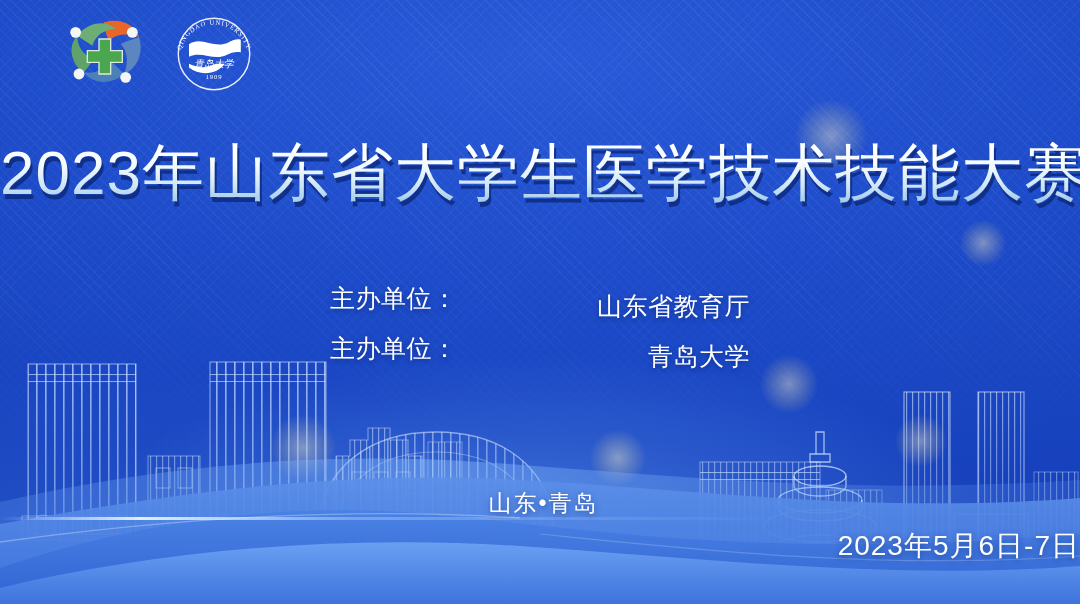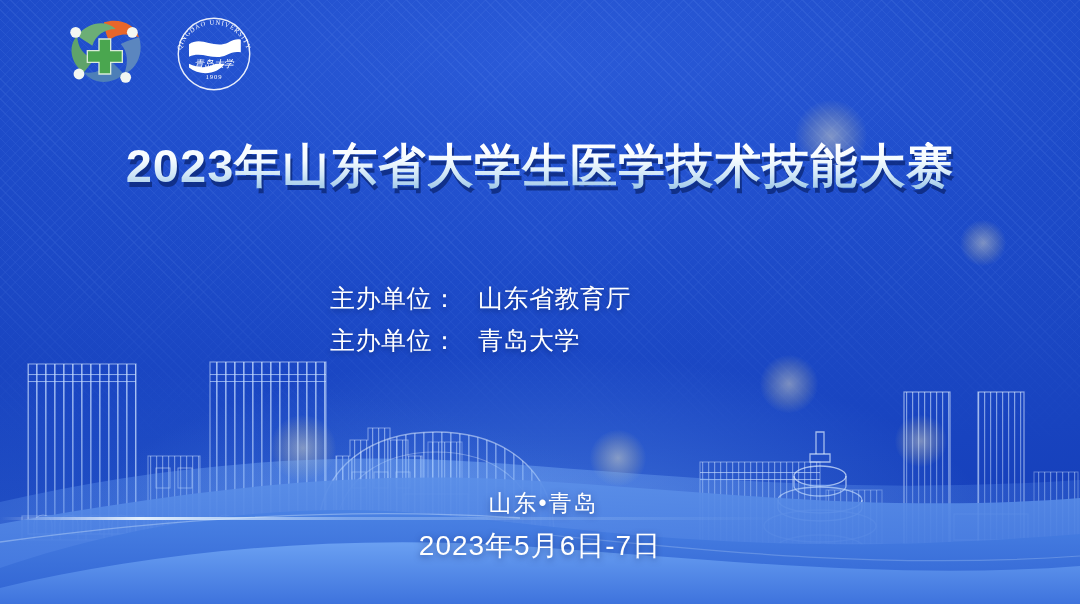--- a/index.html
+++ b/index.html
@@ -75,24 +75,24 @@
   }
   .logo-med { width: 84px; height: 80px; }
   .logo-uni { width: 92px; height: 84px; }
 
   
   .title {
     position: absolute;
     left: 0;
     right: 0;
     top: 142px;
-    text-align: center;
-    z-index: 6;
-    font-size: 47px;
-    font-weight: 700;
+    text-align: left;
+    z-index: 6;
+    font-size: 62px;
+    font-weight: 400;
     letter-spacing: 1px;
     line-height: 1;
     white-space: nowrap;
     background: linear-gradient(to bottom, #ffffff 0%, #f4fbff 38%, #cfe6f7 70%, #9fc8e8 100%);
     -webkit-background-clip: text;
     background-clip: text;
     color: transparent;
     -webkit-text-fill-color: transparent;
     filter: drop-shadow(2px 5px 0px rgba(8,34,110,.70));
   }
@@ -118,22 +118,23 @@
     width: 420px;
     display: flex;
   }
   .org-label {
     width: 148px;
     text-align: left;
     white-space: nowrap;
   }
   .org-value {
     flex: 1;
-    text-align: left;
+    text-align: right;
     white-space: nowrap;
+    margin-top: 8px;
   }
 
   
   .place {
     position: absolute;
     left: 0;
     right: 0;
     top: 488px;
     text-align: center;
     z-index: 6;
@@ -141,21 +142,21 @@
     font-size: 23px;
     letter-spacing: 2px;
     text-shadow: 0 2px 6px rgba(6,28,95,.5);
     margin-left: 7px;
   }
   .date {
     position: absolute;
     left: 0;
     right: 0;
     top: 527px;
-    text-align: center;
+    text-align: right;
     z-index: 6;
     color: #ffffff;
     font-size: 28px;
     letter-spacing: 1px;
     text-shadow: 0 2px 6px rgba(6,28,95,.5);
   }
 </style>
 </head>
 <body>
 

